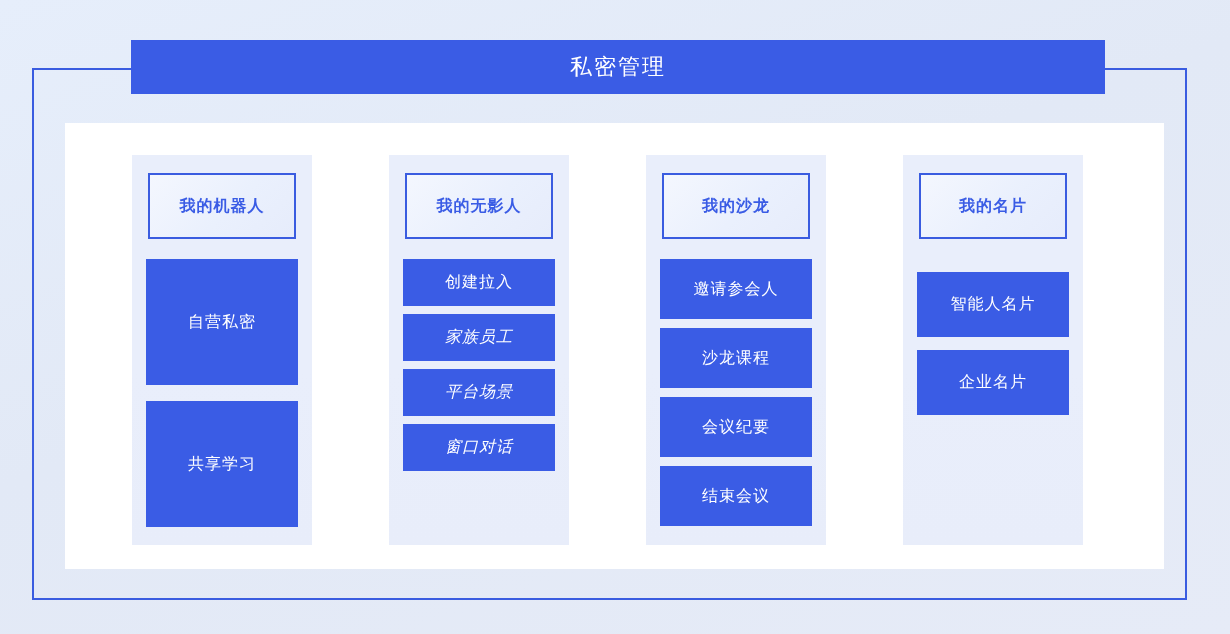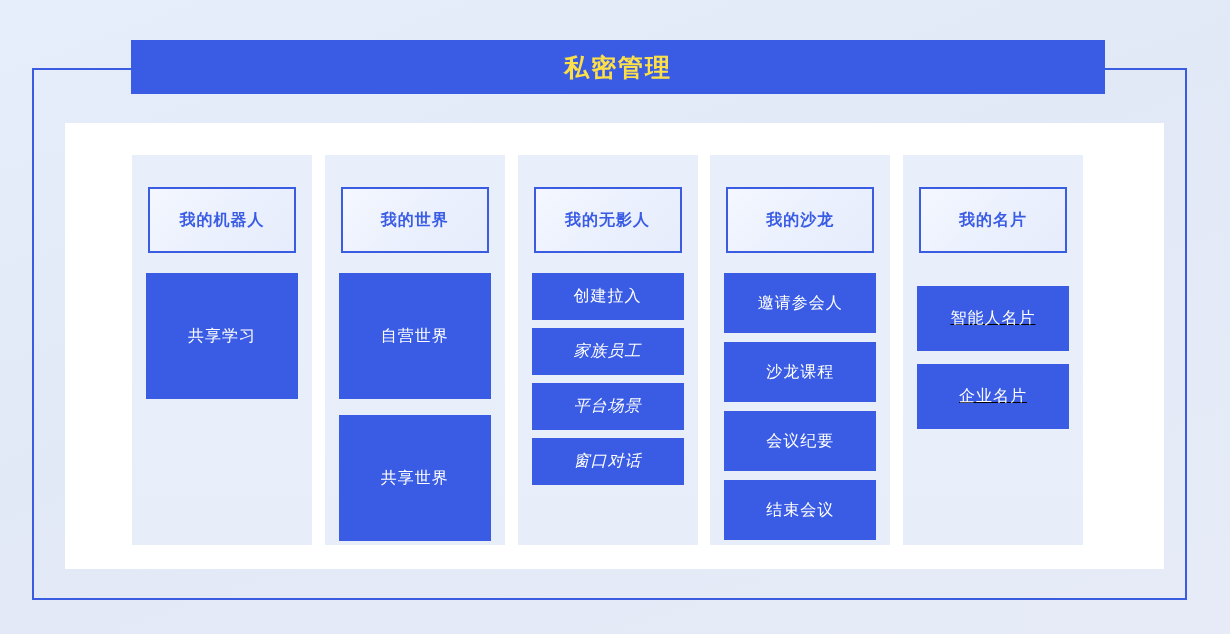--- a/index.html
+++ b/index.html
@@ -34,23 +34,23 @@
     top: 40px;
     width: 974px;
     height: 54px;
     background: #3a5ce5;
     display: flex;
     align-items: center;
     justify-content: center;
     z-index: 5;
   }
   #title-bar .title-text {
-    color: #fde047;
-    font-size: 25px;
-    font-weight: bold;
+    color: #ffffff;
+    font-size: 22px;
+    font-weight: normal;
     letter-spacing: 2px;
   }
 
   
   #content-card {
     position: absolute;
     left: 65px;
     top: 123px;
     width: 1099px;
     height: 446px;
@@ -70,21 +70,21 @@
     z-index: 4;
   }
 
   .column {
     width: 180px;
     height: 390px;
     background: linear-gradient(180deg, #e9eefb 0%, #e9eefb 55%, #e8edfa 100%);
     display: flex;
     flex-direction: column;
     align-items: center;
-    padding-top: 32px;
+    padding-top: 18px;
   }
 
   .col-header {
     width: 148px;
     height: 66px;
     border: 2px solid #3a5ce0;
     background: linear-gradient(135deg, #f4f7fe 0%, #eaf0fd 55%, #e6ecfb 100%);
     display: flex;
     align-items: center;
     justify-content: center;
@@ -122,51 +122,45 @@
 
   .col-b .item-box { height: 126px; }
   .col-b .item-box + .item-box { margin-top: 16px; }
 
   .col-c .item-box { height: 47px; }
   .col-c .item-box + .item-box { margin-top: 8px; font-style: italic; }
 
   .col-d .item-box { height: 60px; }
   .col-d .item-box + .item-box { margin-top: 9px; }
 
-  .col-e .items { margin-top: 33px; text-decoration: underline; }
+  .col-e .items { margin-top: 33px; }
   .col-e .item-box { height: 65px; }
   .col-e .item-box + .item-box { margin-top: 13px; }
 </style>
 </head>
 <body>
 
 <div id="outer-frame"></div>
 
 <div id="title-bar">
   <span class="title-text">私密管理</span>
 </div>
 
 <div id="content-card"></div>
 
 <div id="columns">
 
   <div class="column col-a">
     <div class="col-header">我的机器人</div>
     <div class="items">
+      <div class="item-box">自营私密</div>
       <div class="item-box">共享学习</div>
     </div>
   </div>
 
-  <div class="column col-b">
-    <div class="col-header">我的世界</div>
-    <div class="items">
-      <div class="item-box">自营世界</div>
-      <div class="item-box">共享世界</div>
-    </div>
-  </div>
 
   <div class="column col-c">
     <div class="col-header">我的无影人</div>
     <div class="items">
       <div class="item-box">创建拉入</div>
       <div class="item-box">家族员工</div>
       <div class="item-box">平台场景</div>
       <div class="item-box">窗口对话</div>
     </div>
   </div>

